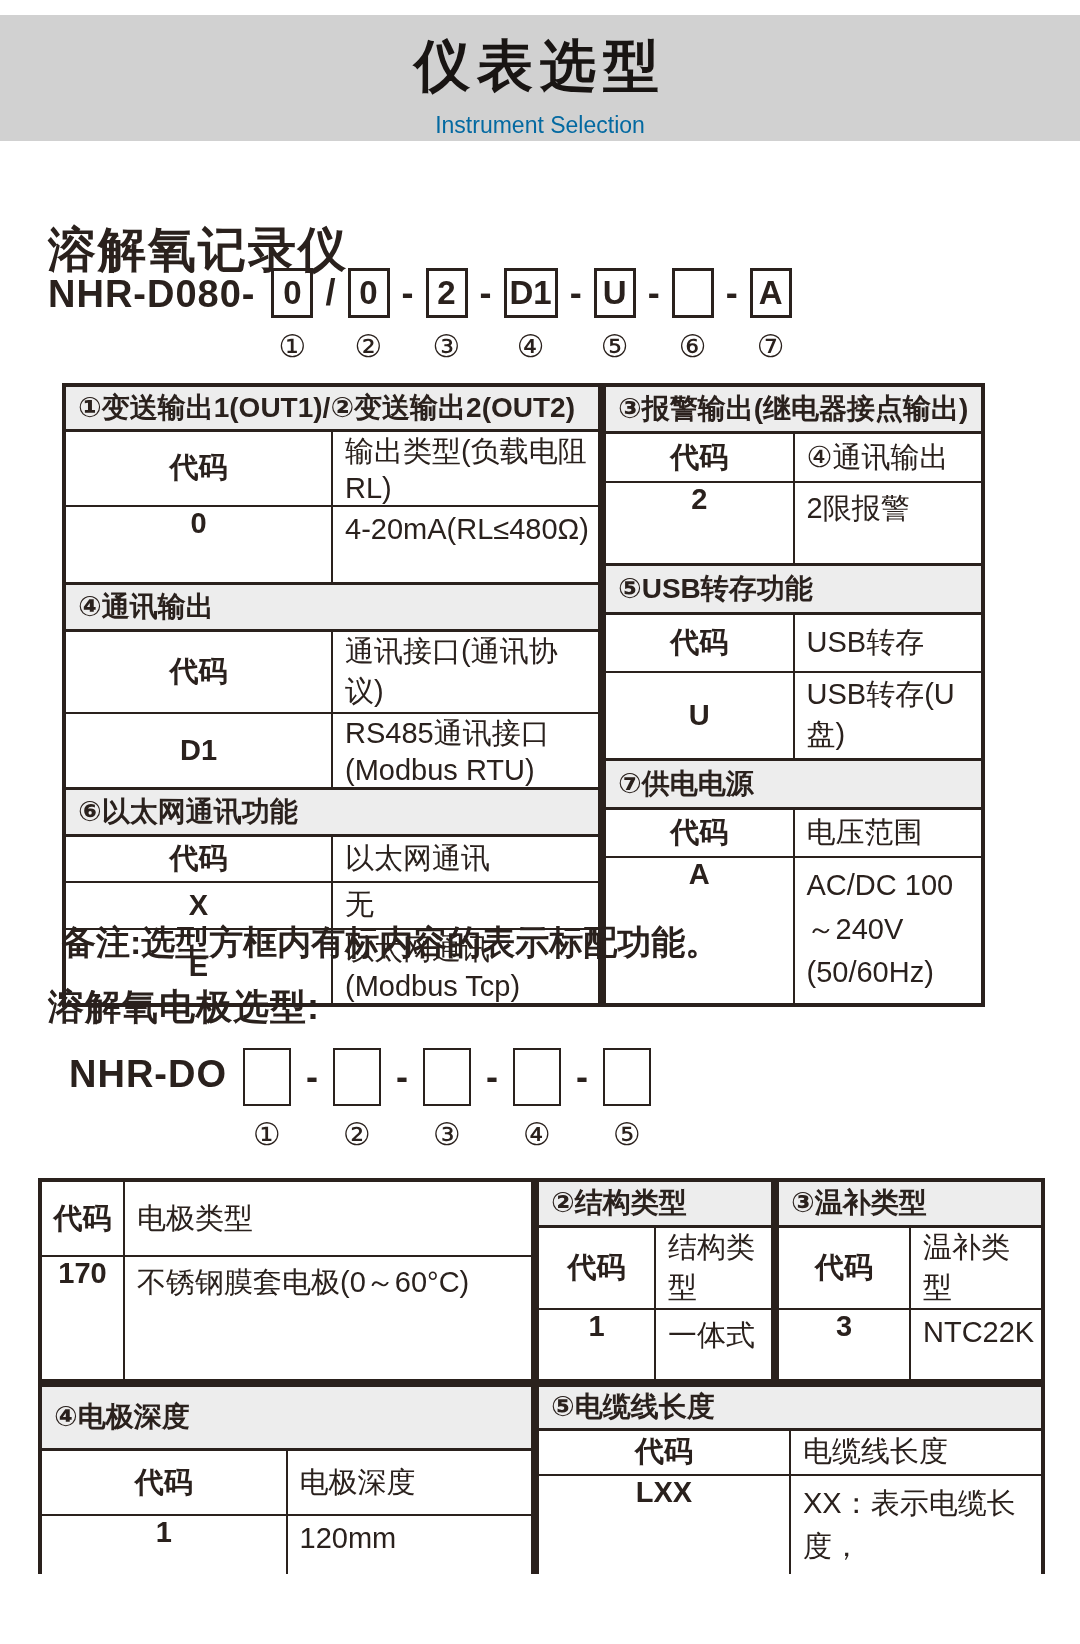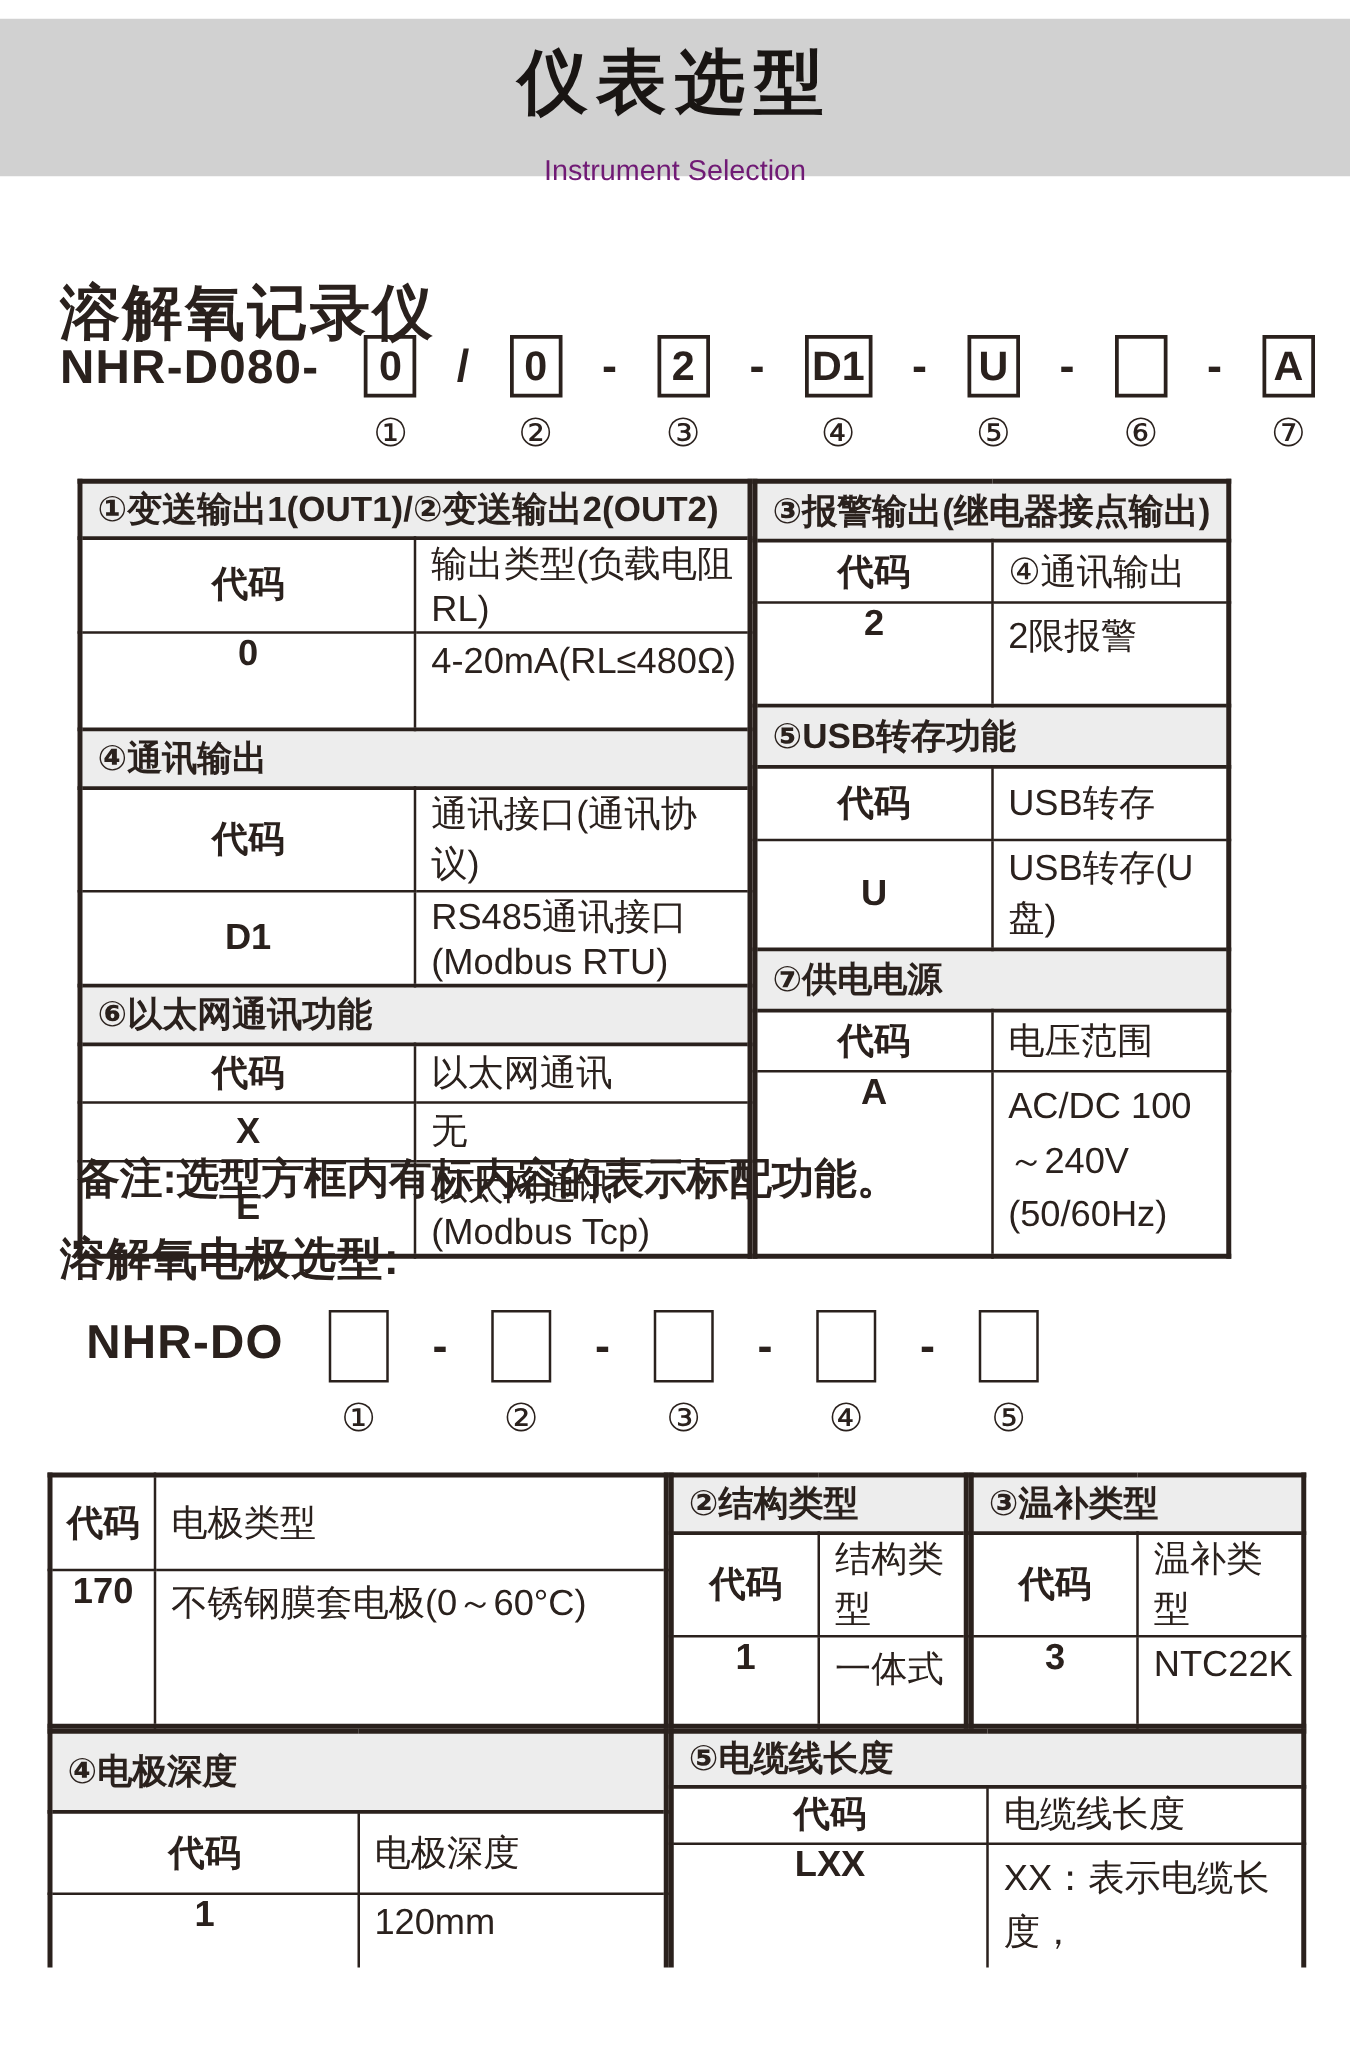--- a/index.html
+++ b/index.html
@@ -11,29 +11,29 @@
   body{
     width:1080px;height:1644px;background:#ffffff;
     font-family:"Liberation Sans","DejaVu Sans",sans-serif;
     color:var(--ink);
   }
   .page{position:relative;width:1080px;height:1574px;overflow:hidden;background:#fff;}
 
   
   .banner{position:absolute;top:15px;left:0;width:1080px;height:126px;background:var(--banner);text-align:center;}
   .banner-title{padding-top:14px;font-size:56px;font-weight:bold;letter-spacing:7px;color:#191513;}
-  .banner-sub{margin-top:18px;font-size:23px;color:#701a75;}
+  .banner-sub{margin-top:7px;font-size:23px;color:#0369a1;}
 
   
   .h-recorder{position:absolute;top:218px;left:48px;font-size:48px;font-weight:bold;letter-spacing:2px;}
   .note{position:absolute;top:920px;left:62px;font-size:34px;font-weight:bold;}
   .h-electrode{position:absolute;top:983px;left:48px;font-size:36px;font-weight:bold;letter-spacing:1px;}
 
   
-  .modelrow{position:absolute;display:flex;align-items:flex-start;gap:20px;}
+  .modelrow{position:absolute;display:flex;align-items:flex-start;}
   .modelrow1{top:268px;left:48px;}
   .modelrow2{top:1048px;left:69px;}
   .mprefix{font-size:38px;font-weight:600;line-height:52px;margin-right:16px;letter-spacing:1px;white-space:nowrap;}
   .unit{display:inline-flex;flex-direction:column;align-items:center;}
   .box{display:inline-flex;align-items:center;justify-content:center;
        min-width:42px;height:50px;padding:0 3px;border:3px solid var(--ink);
        font-size:33px;font-weight:600;box-sizing:border-box;}
   .modelrow2 .box{min-width:48px;height:58px;border-width:2px;}
   .cnum{margin-top:13px;font-size:31px;line-height:31px;}
   .sep{font-size:36px;font-weight:bold;line-height:50px;margin:0 12px;}

